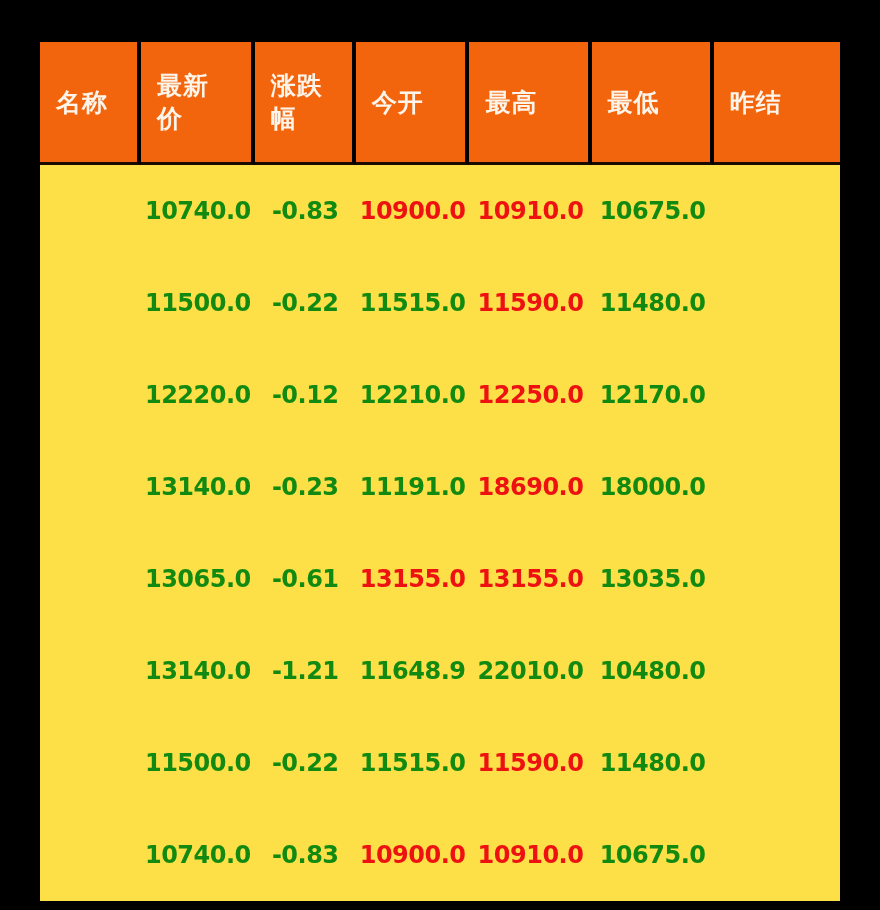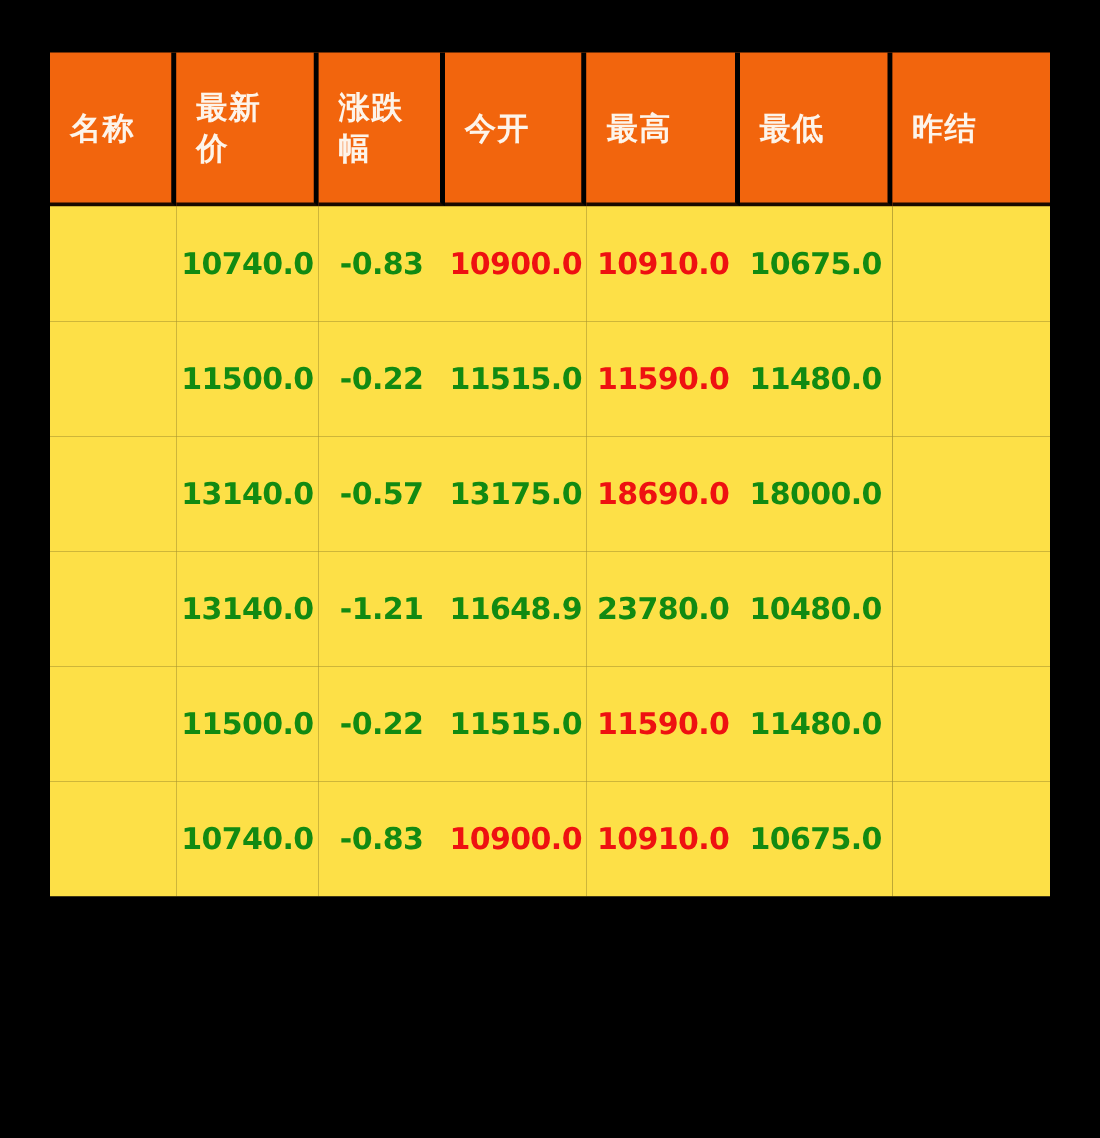--- a/index.html
+++ b/index.html
@@ -109,33 +109,51 @@
           <td class="name-cell v-flat"></td>
           <td class="v-down">11500.0</td>
           <td class="v-down">-0.22</td>
           <td class="v-down">11515.0</td>
           <td class="v-up">11590.0</td>
           <td class="v-down">11480.0</td>
           <td class="v-flat"></td>
         </tr>
         <tr>
           <td class="name-cell v-flat"></td>
+          <td class="v-down">12220.0</td>
+          <td class="v-down">-0.12</td>
+          <td class="v-down">12210.0</td>
+          <td class="v-up">12250.0</td>
+          <td class="v-down">12170.0</td>
+          <td class="v-flat"></td>
+        </tr>
+        <tr>
+          <td class="name-cell v-flat"></td>
           <td class="v-down">13140.0</td>
-          <td class="v-down">-0.57</td>
-          <td class="v-down">13175.0</td>
+          <td class="v-down">-0.23</td>
+          <td class="v-down">11191.0</td>
           <td class="v-up">18690.0</td>
           <td class="v-down">18000.0</td>
+          <td class="v-flat"></td>
+        </tr>
+        <tr>
+          <td class="name-cell v-flat"></td>
+          <td class="v-down">13065.0</td>
+          <td class="v-down">-0.61</td>
+          <td class="v-up">13155.0</td>
+          <td class="v-up">13155.0</td>
+          <td class="v-down">13035.0</td>
           <td class="v-flat"></td>
         </tr>
         <tr>
           <td class="name-cell v-flat"></td>
           <td class="v-down">13140.0</td>
           <td class="v-down">-1.21</td>
           <td class="v-down">11648.9</td>
-          <td class="v-down">23780.0</td>
+          <td class="v-down">22010.0</td>
           <td class="v-down">10480.0</td>
           <td class="v-flat"></td>
         </tr>
         <tr>
           <td class="name-cell v-flat"></td>
           <td class="v-down">11500.0</td>
           <td class="v-down">-0.22</td>
           <td class="v-down">11515.0</td>
           <td class="v-up">11590.0</td>
           <td class="v-down">11480.0</td>

